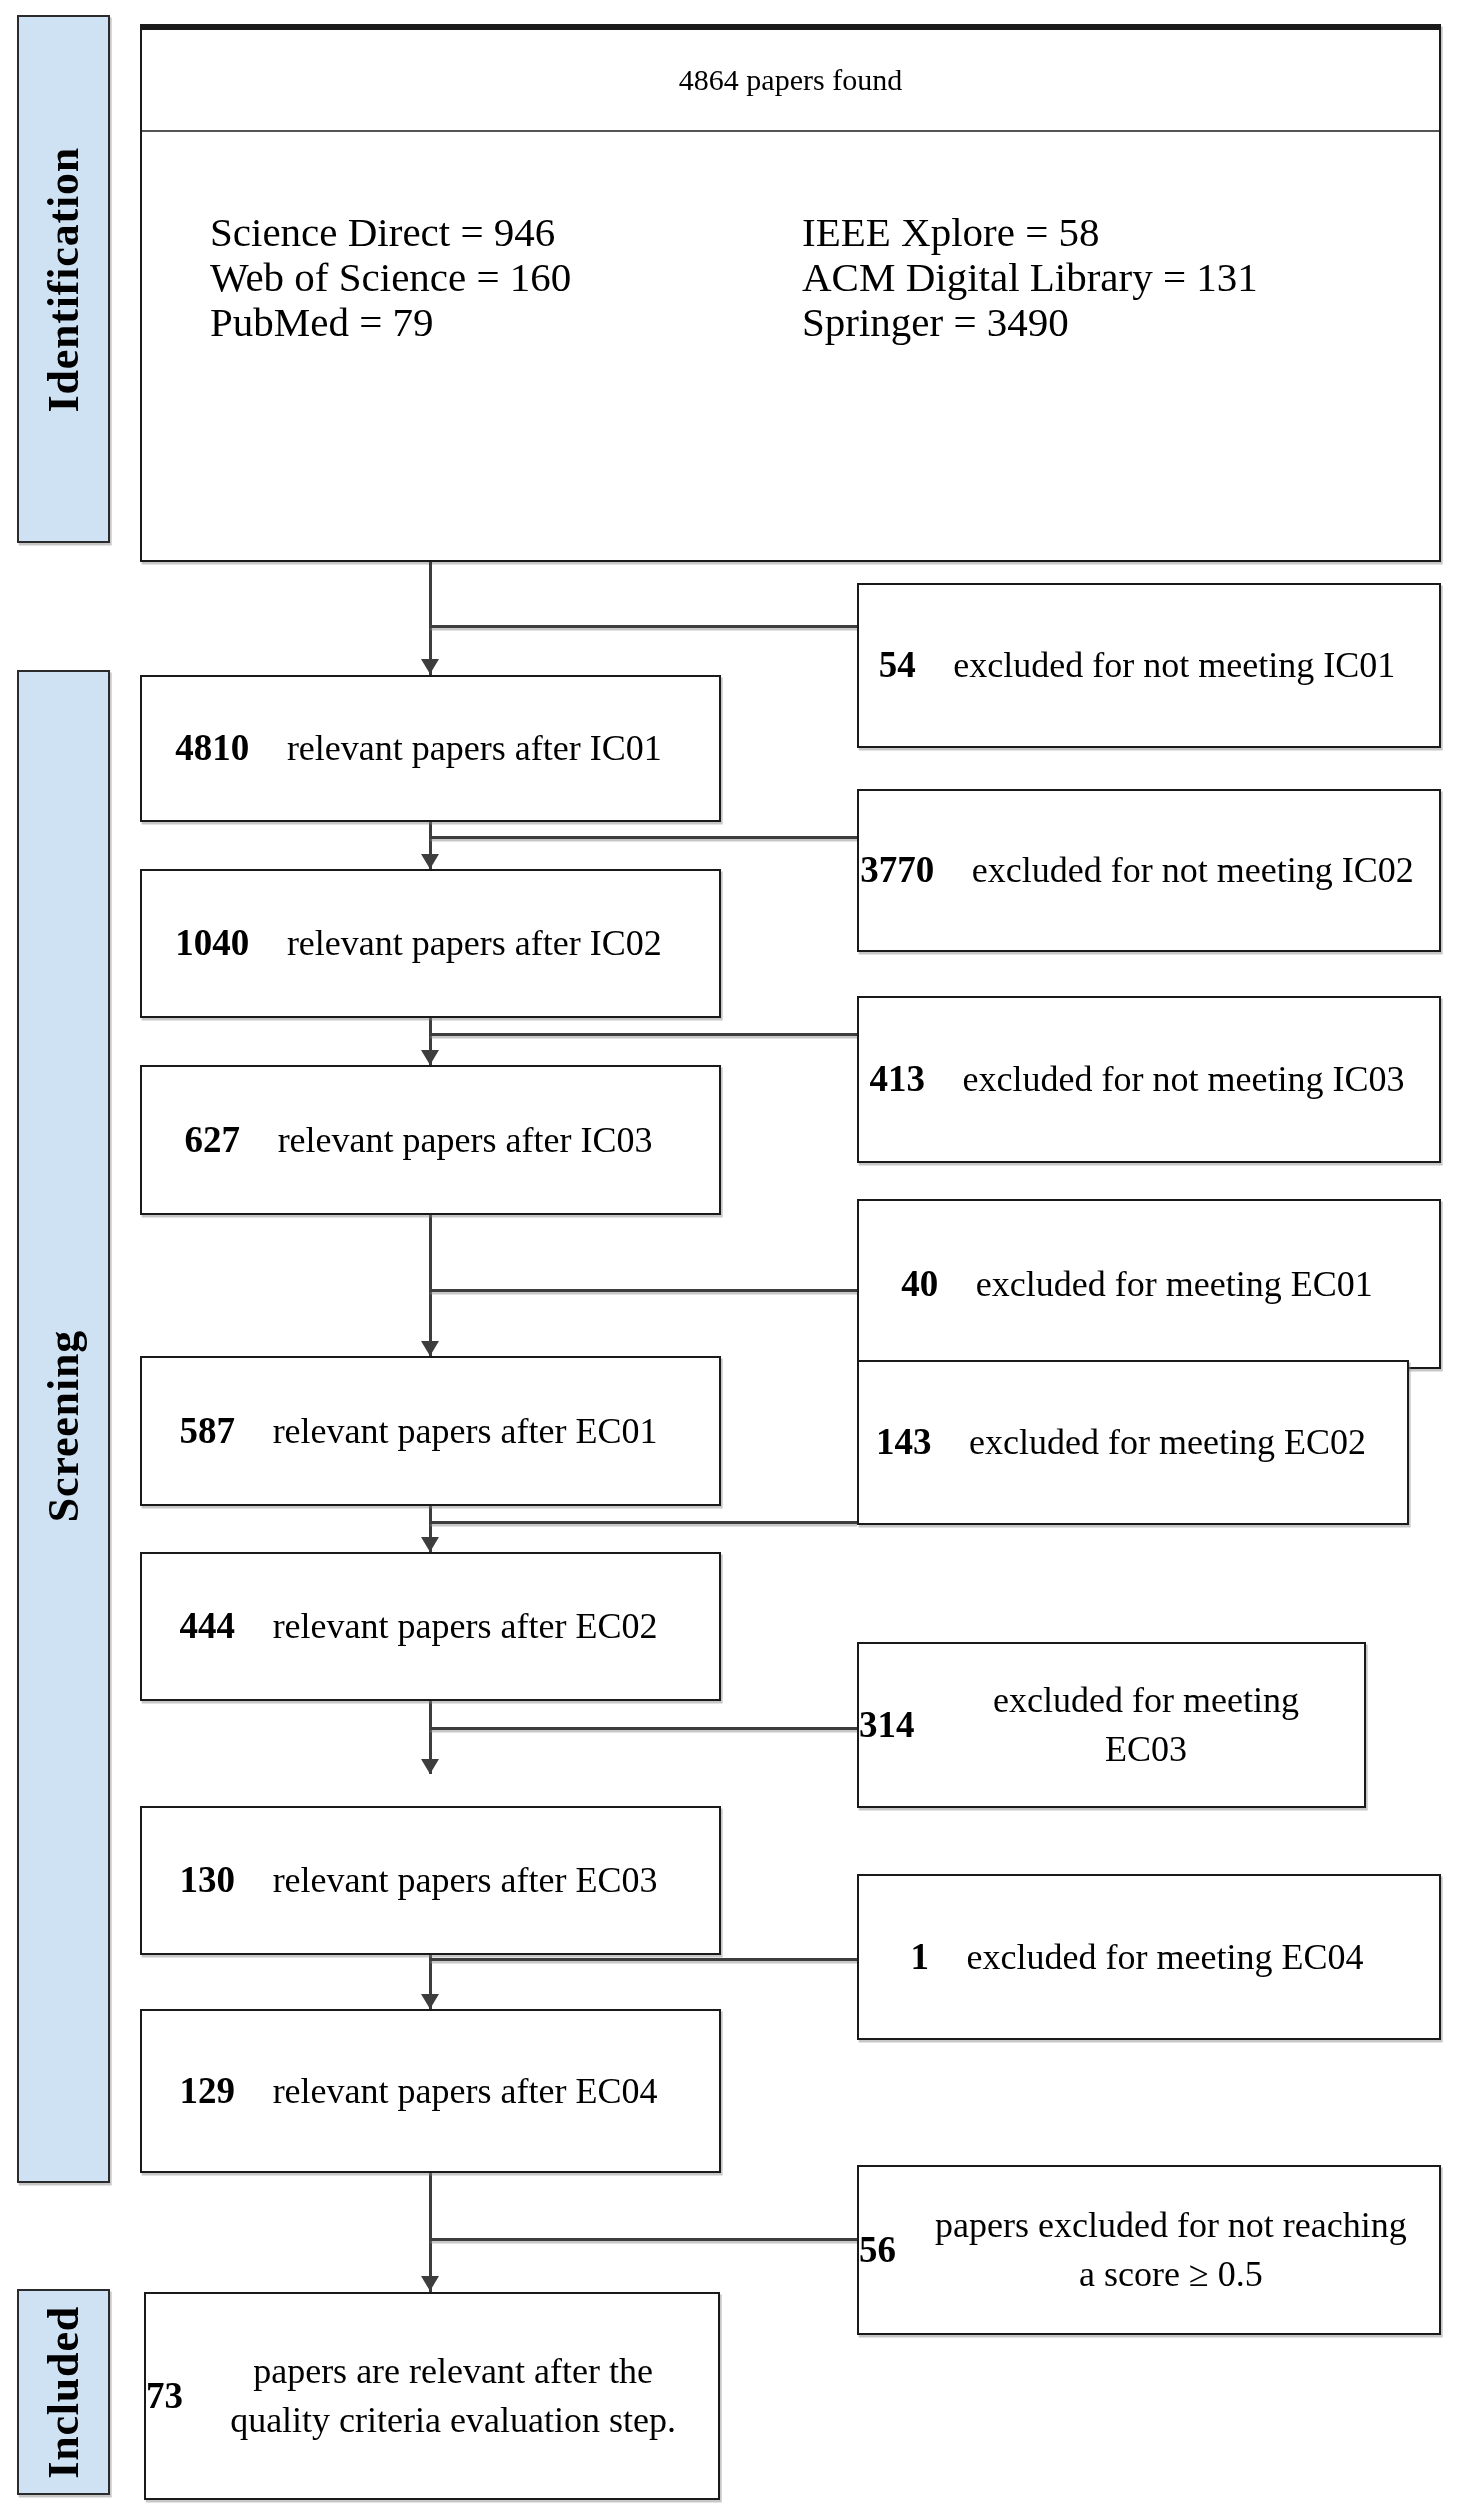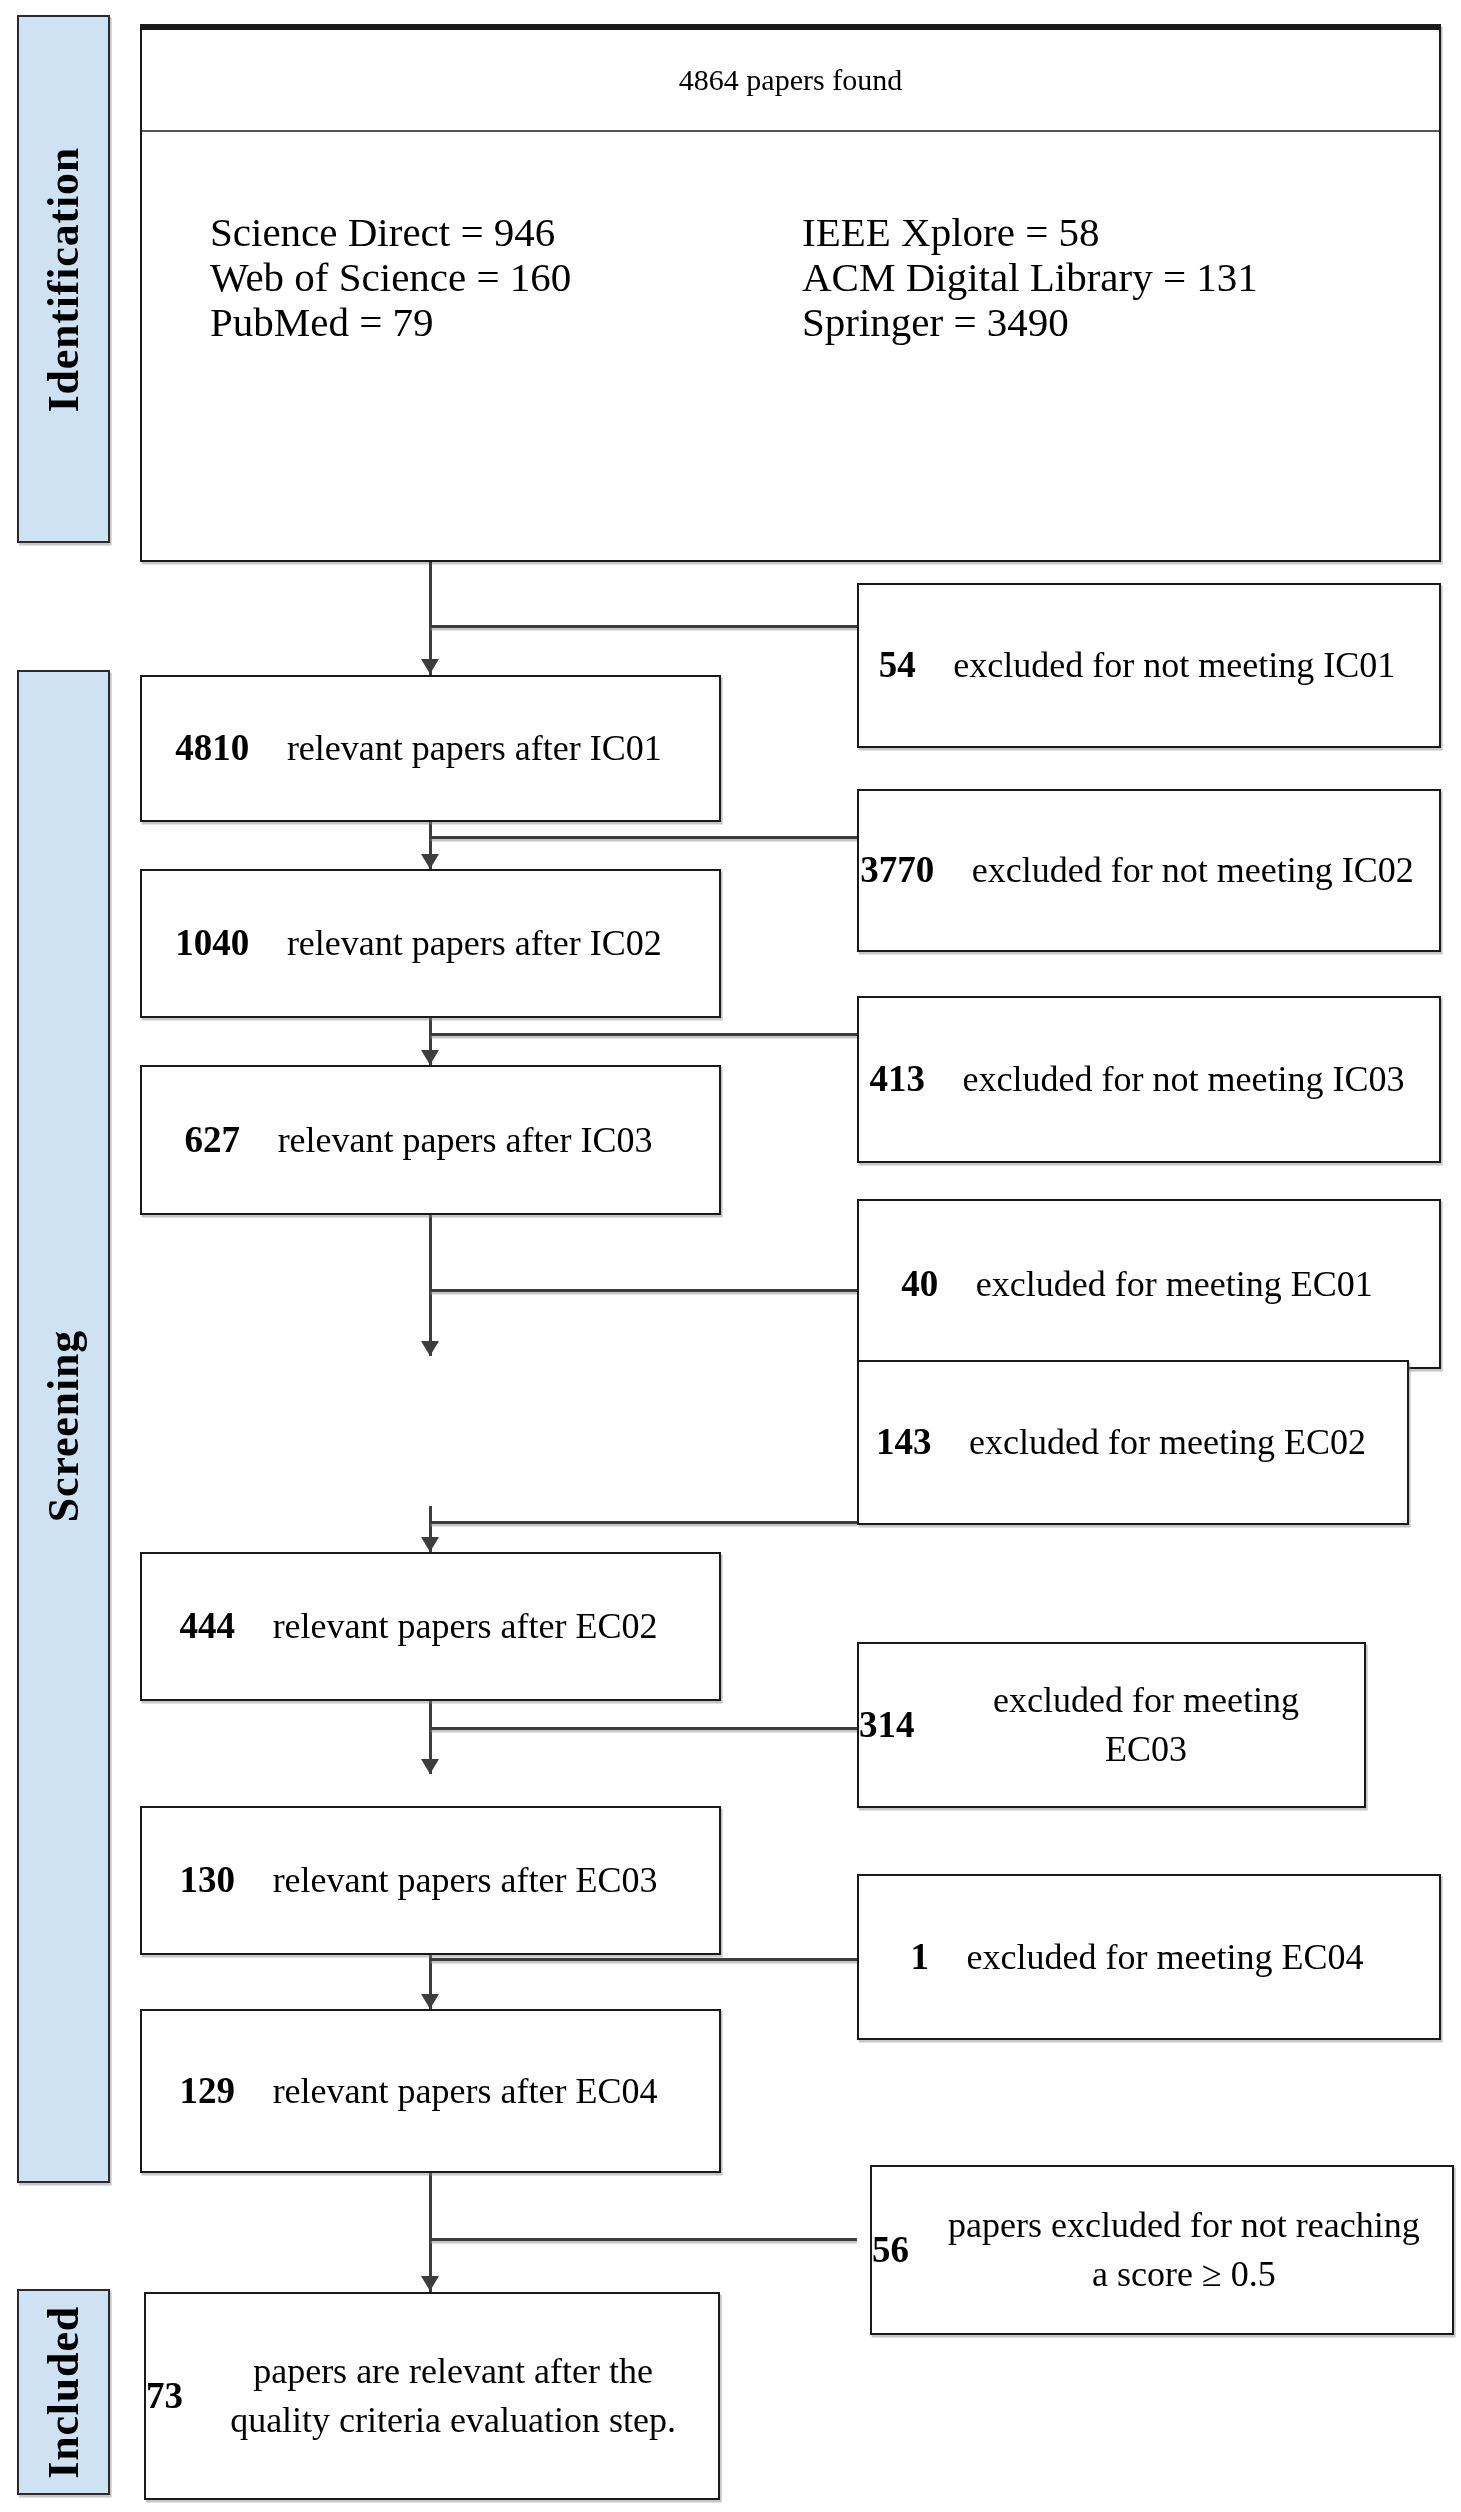--- a/index.html
+++ b/index.html
@@ -108,20 +108,24 @@
     <div class="lbl">relevant papers after IC01</div>
   </div>
   <div class="box" style="left:140px;top:869px;width:581px;height:149px;">
     <div class="num">1040</div>
     <div class="lbl">relevant papers after IC02</div>
   </div>
   <div class="box" style="left:140px;top:1065px;width:581px;height:150px;">
     <div class="num">627</div>
     <div class="lbl">relevant papers after IC03</div>
   </div>
+  <div class="box" style="left:140px;top:1356px;width:581px;height:150px;">
+    <div class="num">587</div>
+    <div class="lbl">relevant papers after EC01</div>
+  </div>
   <div class="box" style="left:140px;top:1552px;width:581px;height:149px;">
     <div class="num">444</div>
     <div class="lbl">relevant papers after EC02</div>
   </div>
   <div class="box" style="left:140px;top:1774px;width:581px;height:149px;margin-top:32px;">
     <div class="num">130</div>
     <div class="lbl">relevant papers after EC03</div>
   </div>
   <div class="box" style="left:140px;top:2009px;width:581px;height:164px;">
     <div class="num">129</div>
@@ -153,19 +157,19 @@
     <div class="lbl">excluded for meeting EC02</div>
   </div>
   <div class="box" style="left:857px;top:1642px;width:509px;height:166px;">
     <div class="num">314</div>
     <div class="lbl">excluded for meeting EC03</div>
   </div>
   <div class="box" style="left:857px;top:1874px;width:584px;height:166px;">
     <div class="num">1</div>
     <div class="lbl">excluded for meeting EC04</div>
   </div>
-  <div class="box" style="left:857px;top:2165px;width:584px;height:170px;gap:6.8px;margin-left:13px;">
+  <div class="box" style="left:857px;top:2165px;width:584px;height:170px;gap:6.8px;">
     <div class="num">56</div>
     <div class="lbl">papers excluded for not reaching a score ≥ 0.5</div>
   </div>
 
 </div>
 
 
 </body></html>

